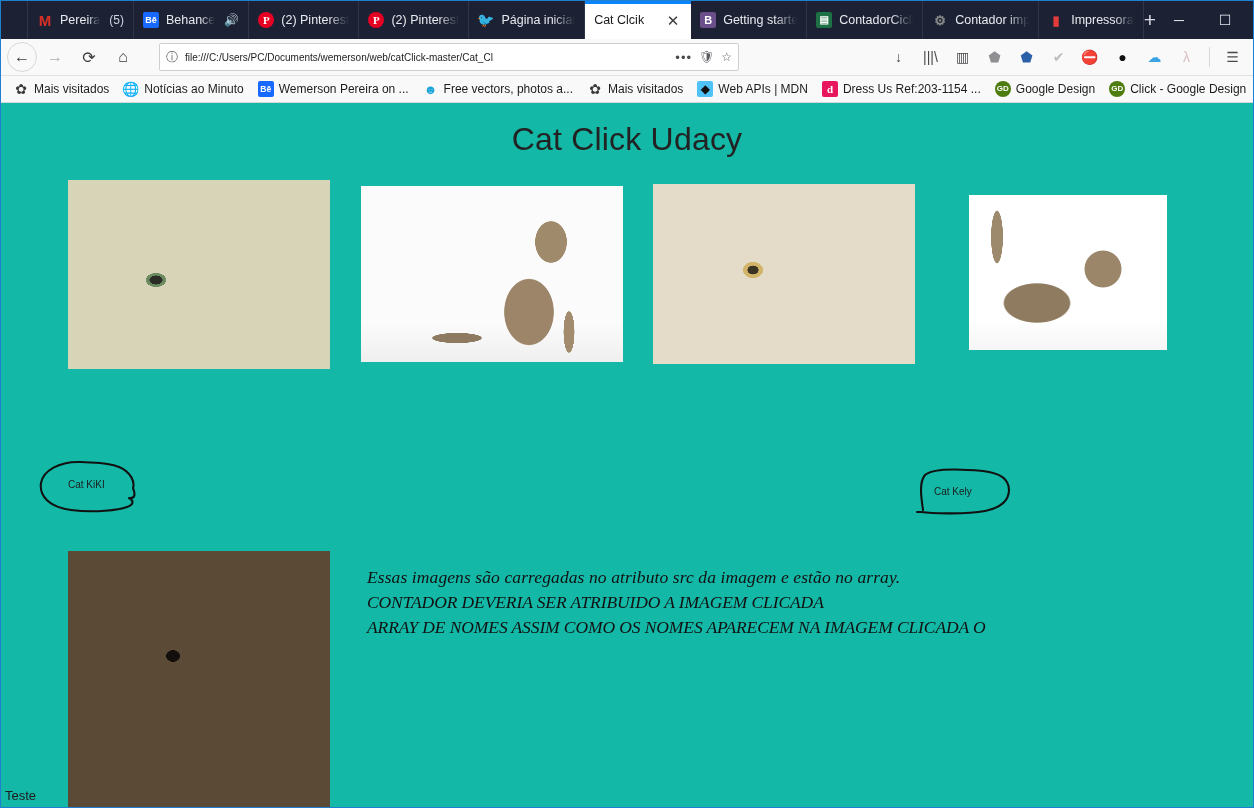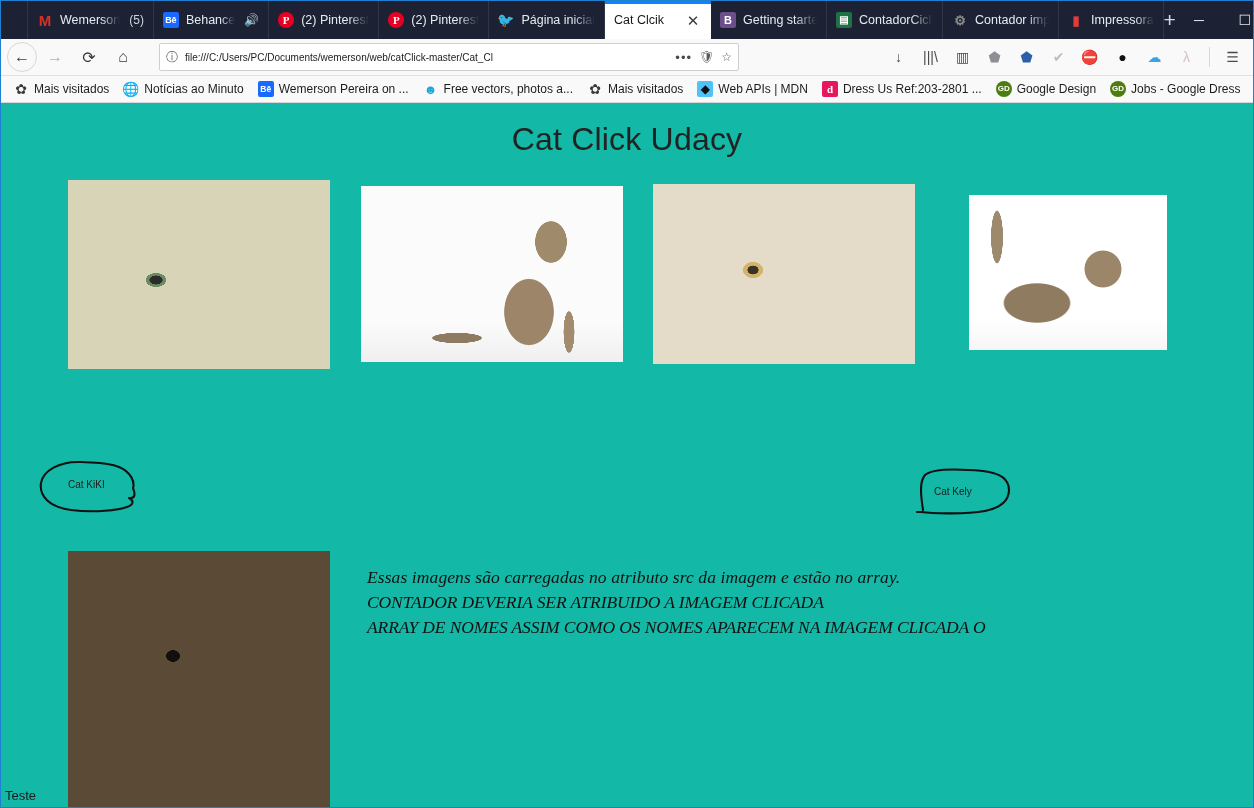--- a/index.html
+++ b/index.html
@@ -306,21 +306,21 @@
 </style>
 </head>
 <body>
 
 <div id="app">
 
   <div class="tabstrip">
 
     <div class="tab">
       <span class="favicon fi-gmail">M</span>
-      <span class="tlabel">Wemerson</span>
+      <span class="tlabel">Pereira</span>
       <span class="tab-muted">(5)</span>
     </div>
 
     <div class="tab">
       <span class="favicon fi-behance">Bē</span>
       <span class="tlabel">Behance</span>
       <span class="tab-muted">🔊</span>
     </div>
 
     <div class="tab">
@@ -424,29 +424,29 @@
     <div class="bm">
       <span class="bmicon bi-gear">✿</span>
       <span>Mais visitados</span>
     </div>
     <div class="bm">
       <span class="bmicon bi-mdn">◆</span>
       <span>Web APIs | MDN</span>
     </div>
     <div class="bm">
       <span class="bmicon bi-dress">d</span>
-      <span>Dress Us Ref:203-2801 ...</span>
+      <span>Dress Us Ref:203-1154 ...</span>
     </div>
     <div class="bm">
       <span class="bmicon bi-gd">GD</span>
       <span>Google Design</span>
     </div>
     <div class="bm">
       <span class="bmicon bi-gd">GD</span>
-      <span>Jobs - Google Dress</span>
+      <span>Click - Google Design</span>
     </div>
 
   </div>
 
   <div class="content">
 
     <h1 class="page-title">Cat Click Udacy</h1>
 
     <div class="row-one">
       <div class="catimg cat1 catwrap"></div>

